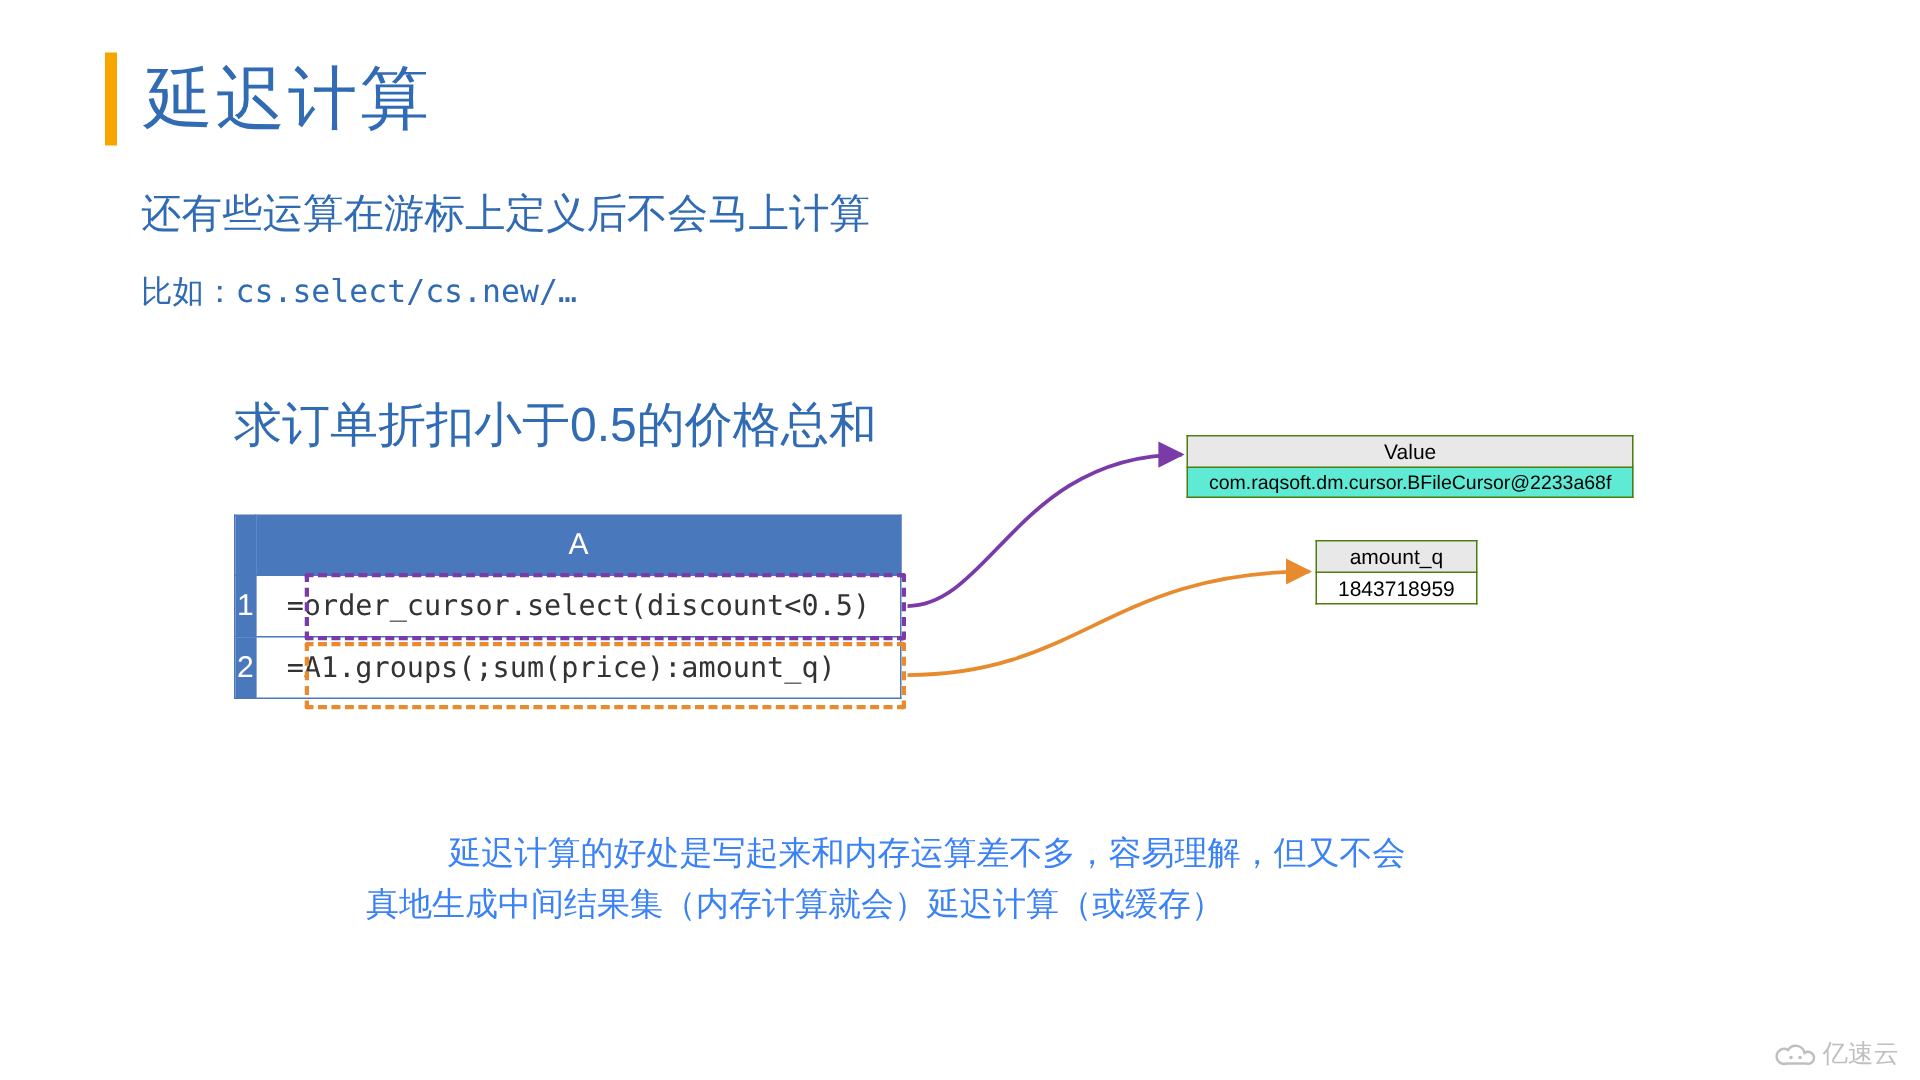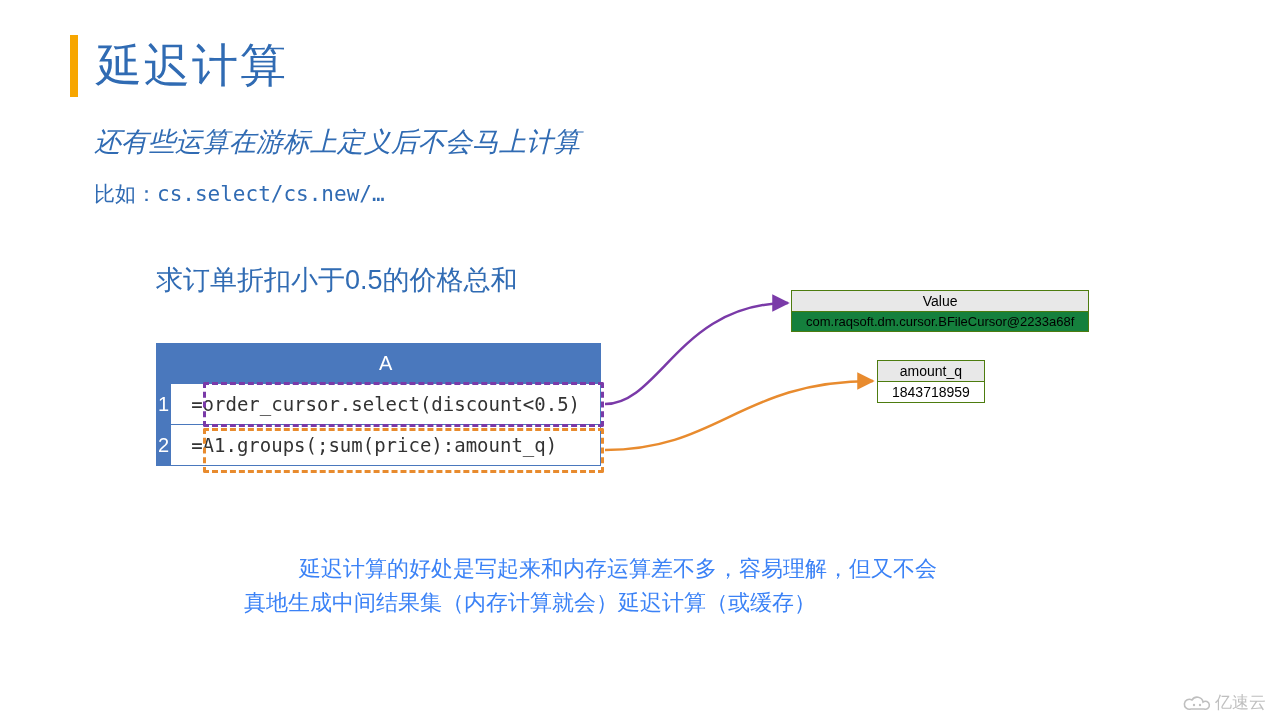--- a/index.html
+++ b/index.html
@@ -31,36 +31,35 @@
     color: #306bb3;
     letter-spacing: 2px;
   }
 
   .subtitle {
     position: absolute;
     top: 124px;
     left: 94px;
     font-size: 27px;
     color: #306bb3;
-    font-style: italic;
   }
   .example-line {
     position: absolute;
     top: 180px;
     left: 94px;
     font-size: 21px;
     color: #306bb3;
   }
   .example-line .mono { font-family: Consolas, monospace; }
 
   .sub2 {
     position: absolute;
     top: 262px;
     left: 156px;
-    font-size: 27px;
+    font-size: 32px;
     color: #306bb3;
   }
 
   
   .tbl {
     position: absolute;
     top: 343px;
     left: 156px;
     border-collapse: collapse;
     width: 444px;
@@ -125,21 +124,21 @@
     border: 1px solid #4d7c0f;
     padding: 2px 14px;
     text-align: center;
     white-space: nowrap;
   }
   .result-box th {
     background: #e8e8e8;
     font-weight: normal;
   }
   .result-box td.yellow {
-    background: #15803d;
+    background: #5eead4;
     font-size: 13px;
   }
   .rb1 { top: 290px; left: 791px; width: 278px; }
   .rb2 { top: 360px; left: 877px; width: 100px; }
   .rb2 td { background: #fff; }
 
   
   .arrows {
     position: absolute;
     top: 0; left: 0;

